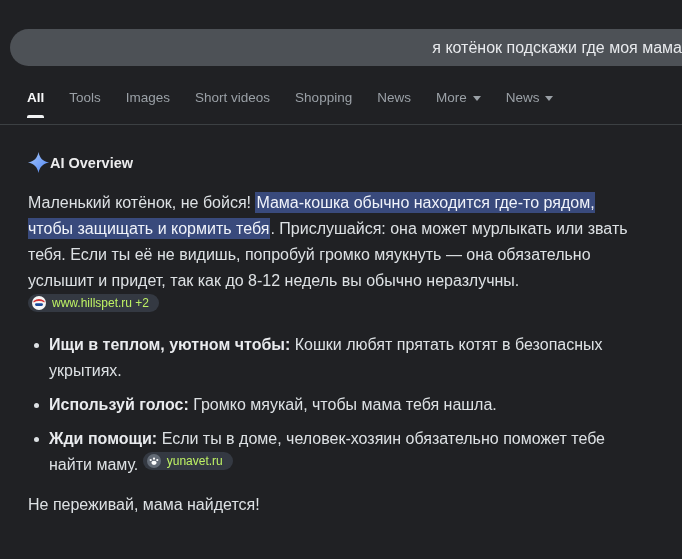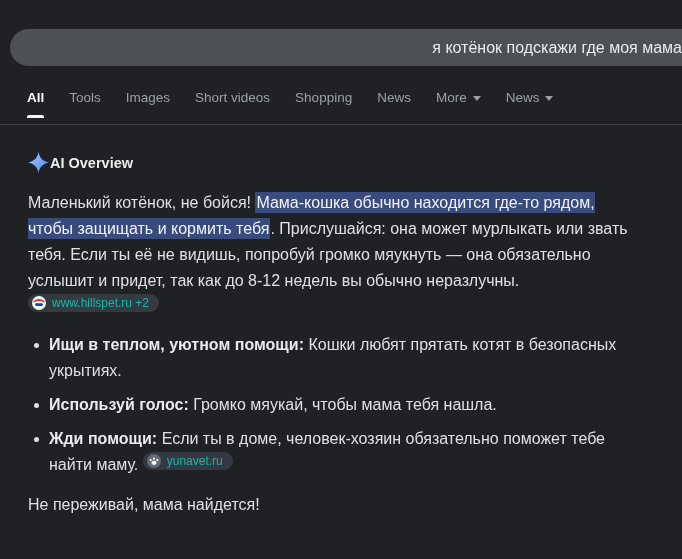--- a/index.html
+++ b/index.html
@@ -128,21 +128,21 @@
   
   .chip {
     display: inline-flex;
     align-items: center;
     gap: 6px;
     background: #343942;
     border-radius: 12px;
     padding: 2px 10px 2px 4px;
     font-size: 12px;
     line-height: 14px;
-    color: #14b8a6;
+    color: #bef264;
     vertical-align: 2px;
     cursor: pointer;
     white-space: nowrap;
   }
   .chip svg { display: block; }
 </style>
 </head>
 <body>
 
 <div class="searchbar">
@@ -197,21 +197,21 @@
         <svg width="14" height="14" viewBox="0 0 14 14">
           <circle cx="7" cy="7" r="7" fill="#f5f5f5"></circle>
           <path d="M1.5 5 Q7 0.8 12.5 5 L12.5 6.4 Q7 3.6 1.5 6.4 Z" fill="#d63031"></path>
           <rect x="3" y="7.2" width="8" height="2.8" rx="1.4" fill="#1a4b9b"></rect>
         </svg>
         <span>www.hillspet.ru +2</span>
       </span></p>
 
 
   <ul class="bullets">
-    <li><span class="b">Ищи в теплом, уютном помощи:</span><span> Кошки любят прятать котят в безопасных укрытиях.</span></li>
+    <li><span class="b">Ищи в теплом, уютном чтобы:</span><span> Кошки любят прятать котят в безопасных укрытиях.</span></li>
     <li><span class="b">Используй голос:</span><span> Громко мяукай, чтобы мама тебя нашла.</span></li>
     <li><span class="b">Жди помощи:</span><span> Если ты в доме, человек-хозяин обязательно поможет тебе найти маму. </span><span class="chip">
           <svg width="14" height="14" viewBox="0 0 14 14">
             <circle cx="7" cy="7" r="7" fill="#636b76"></circle>
             <ellipse cx="7" cy="8.8" rx="2.6" ry="2.1" fill="#ffffff"></ellipse>
             <circle cx="3.7" cy="6" r="1.1" fill="#ffffff"></circle>
             <circle cx="7" cy="4.7" r="1.1" fill="#ffffff"></circle>
             <circle cx="10.3" cy="6" r="1.1" fill="#ffffff"></circle>
           </svg>
           <span>yunavet.ru</span>

